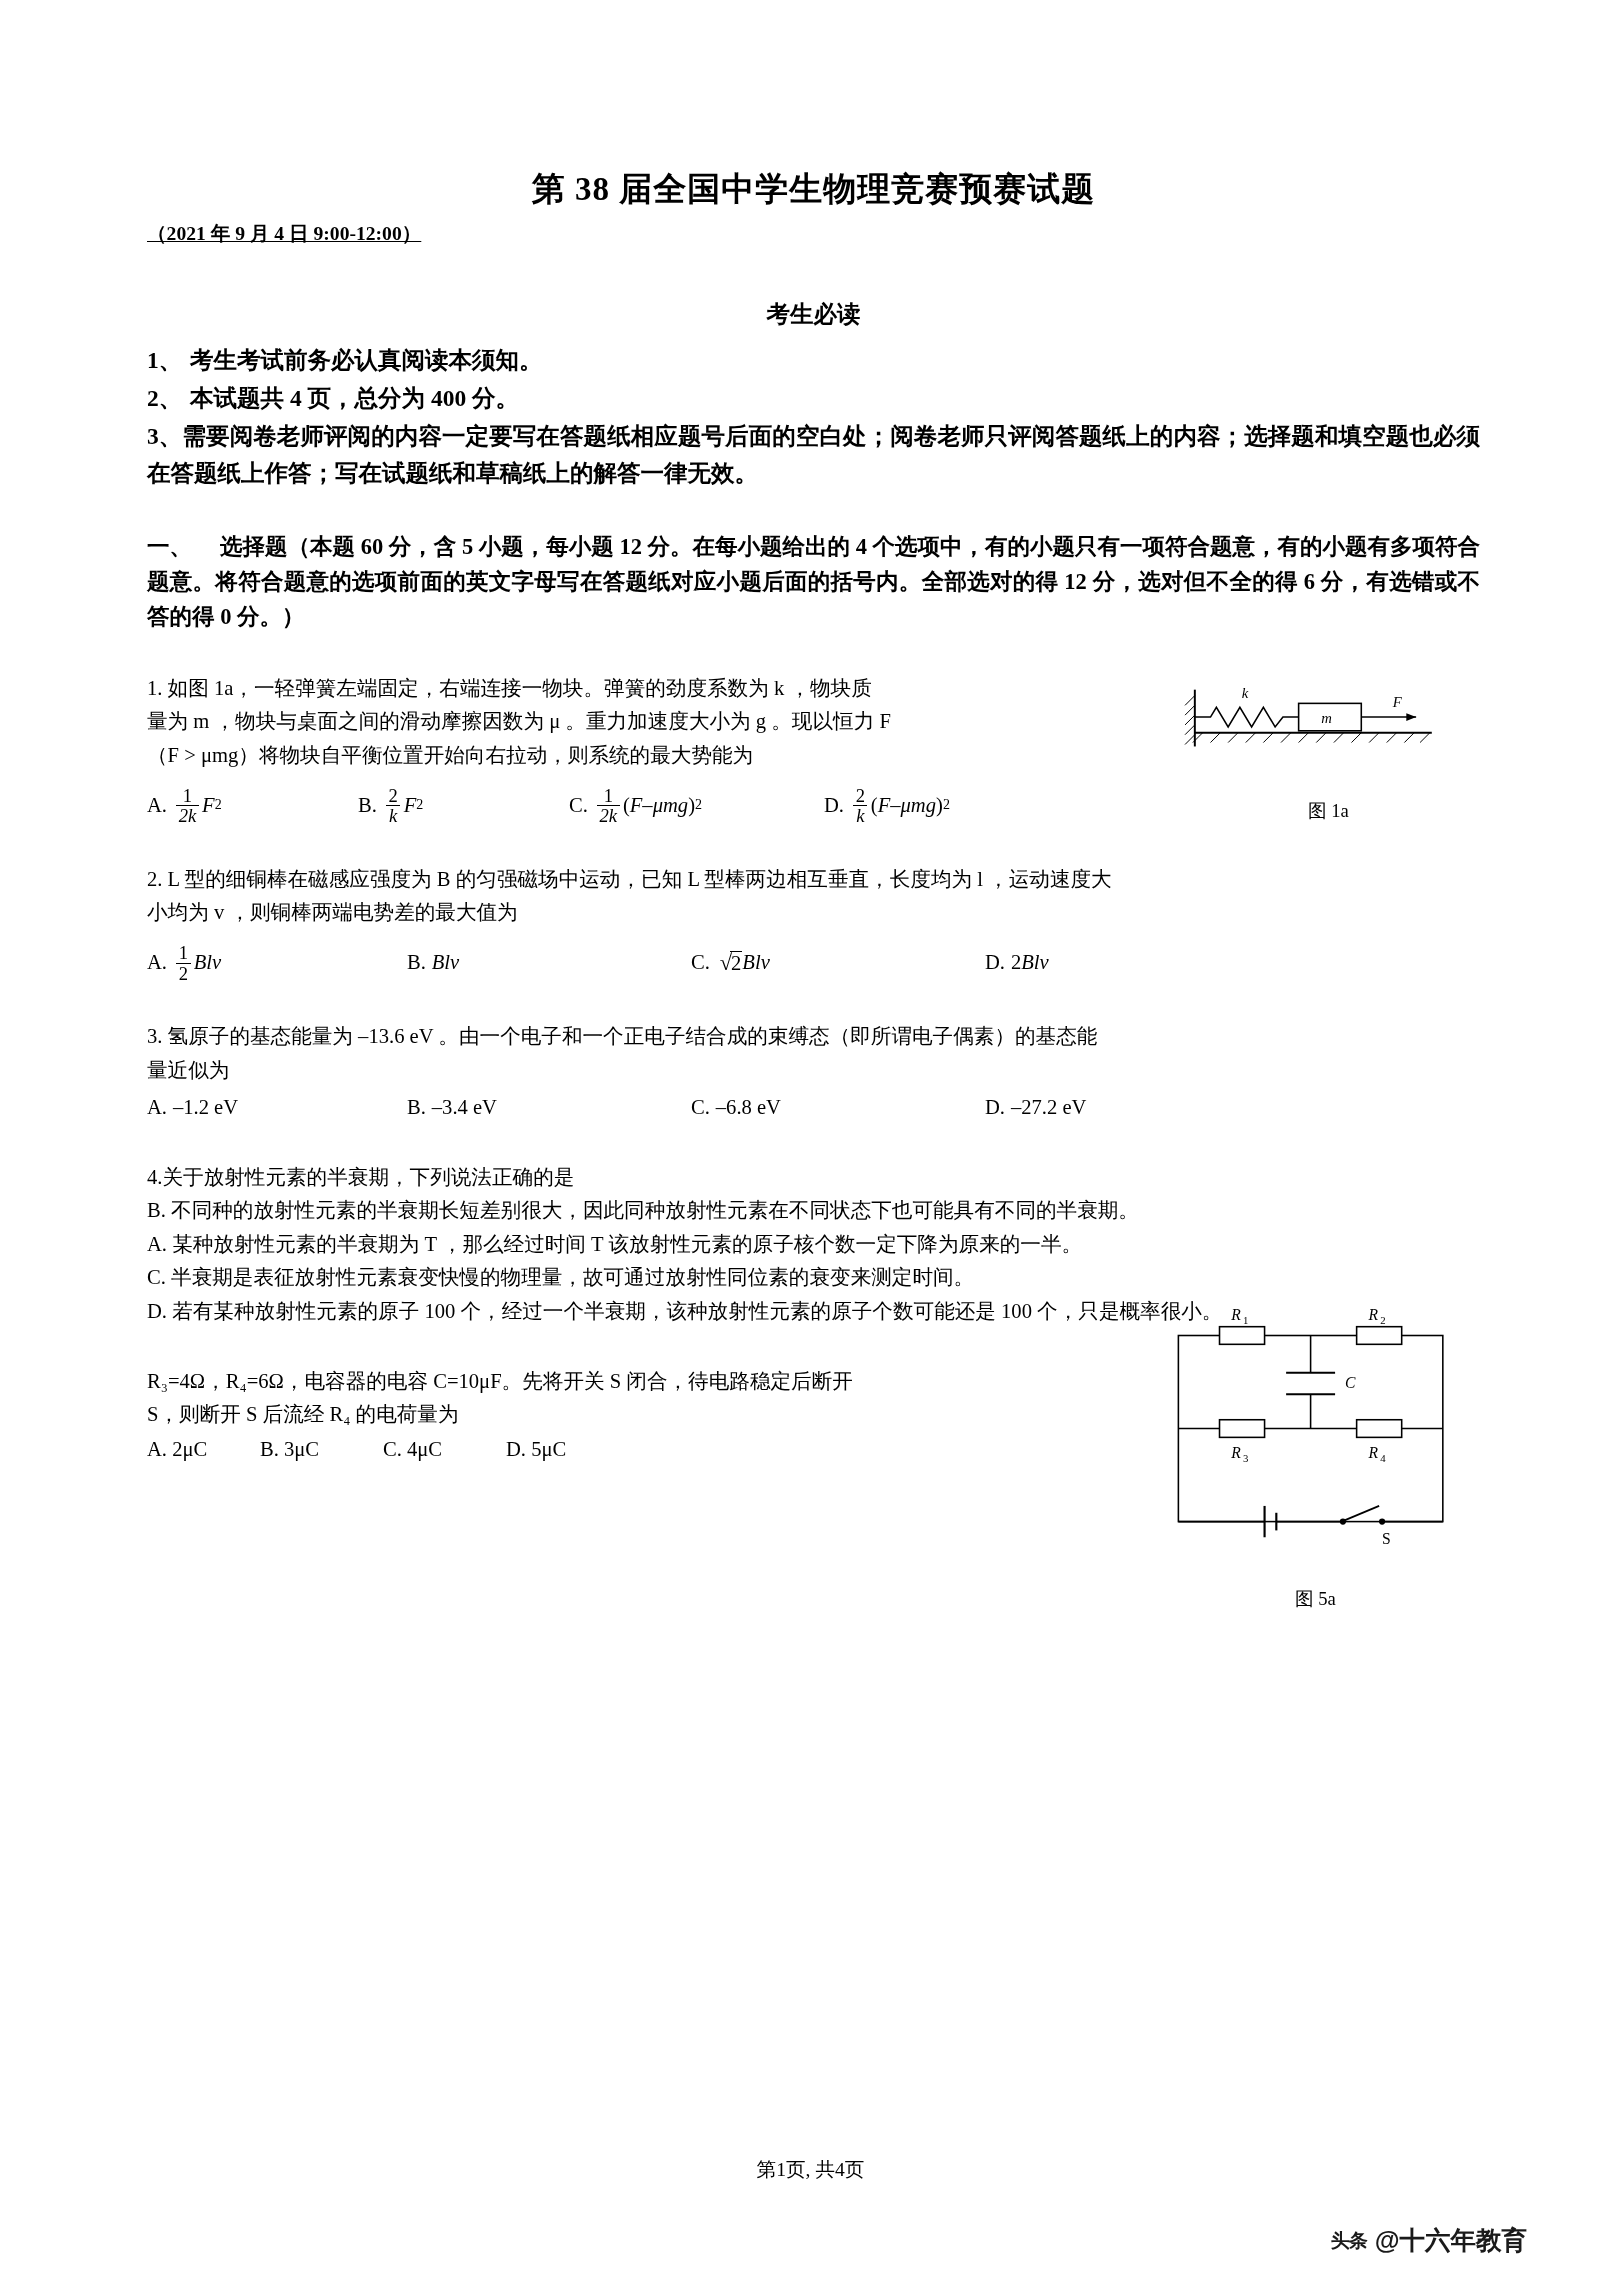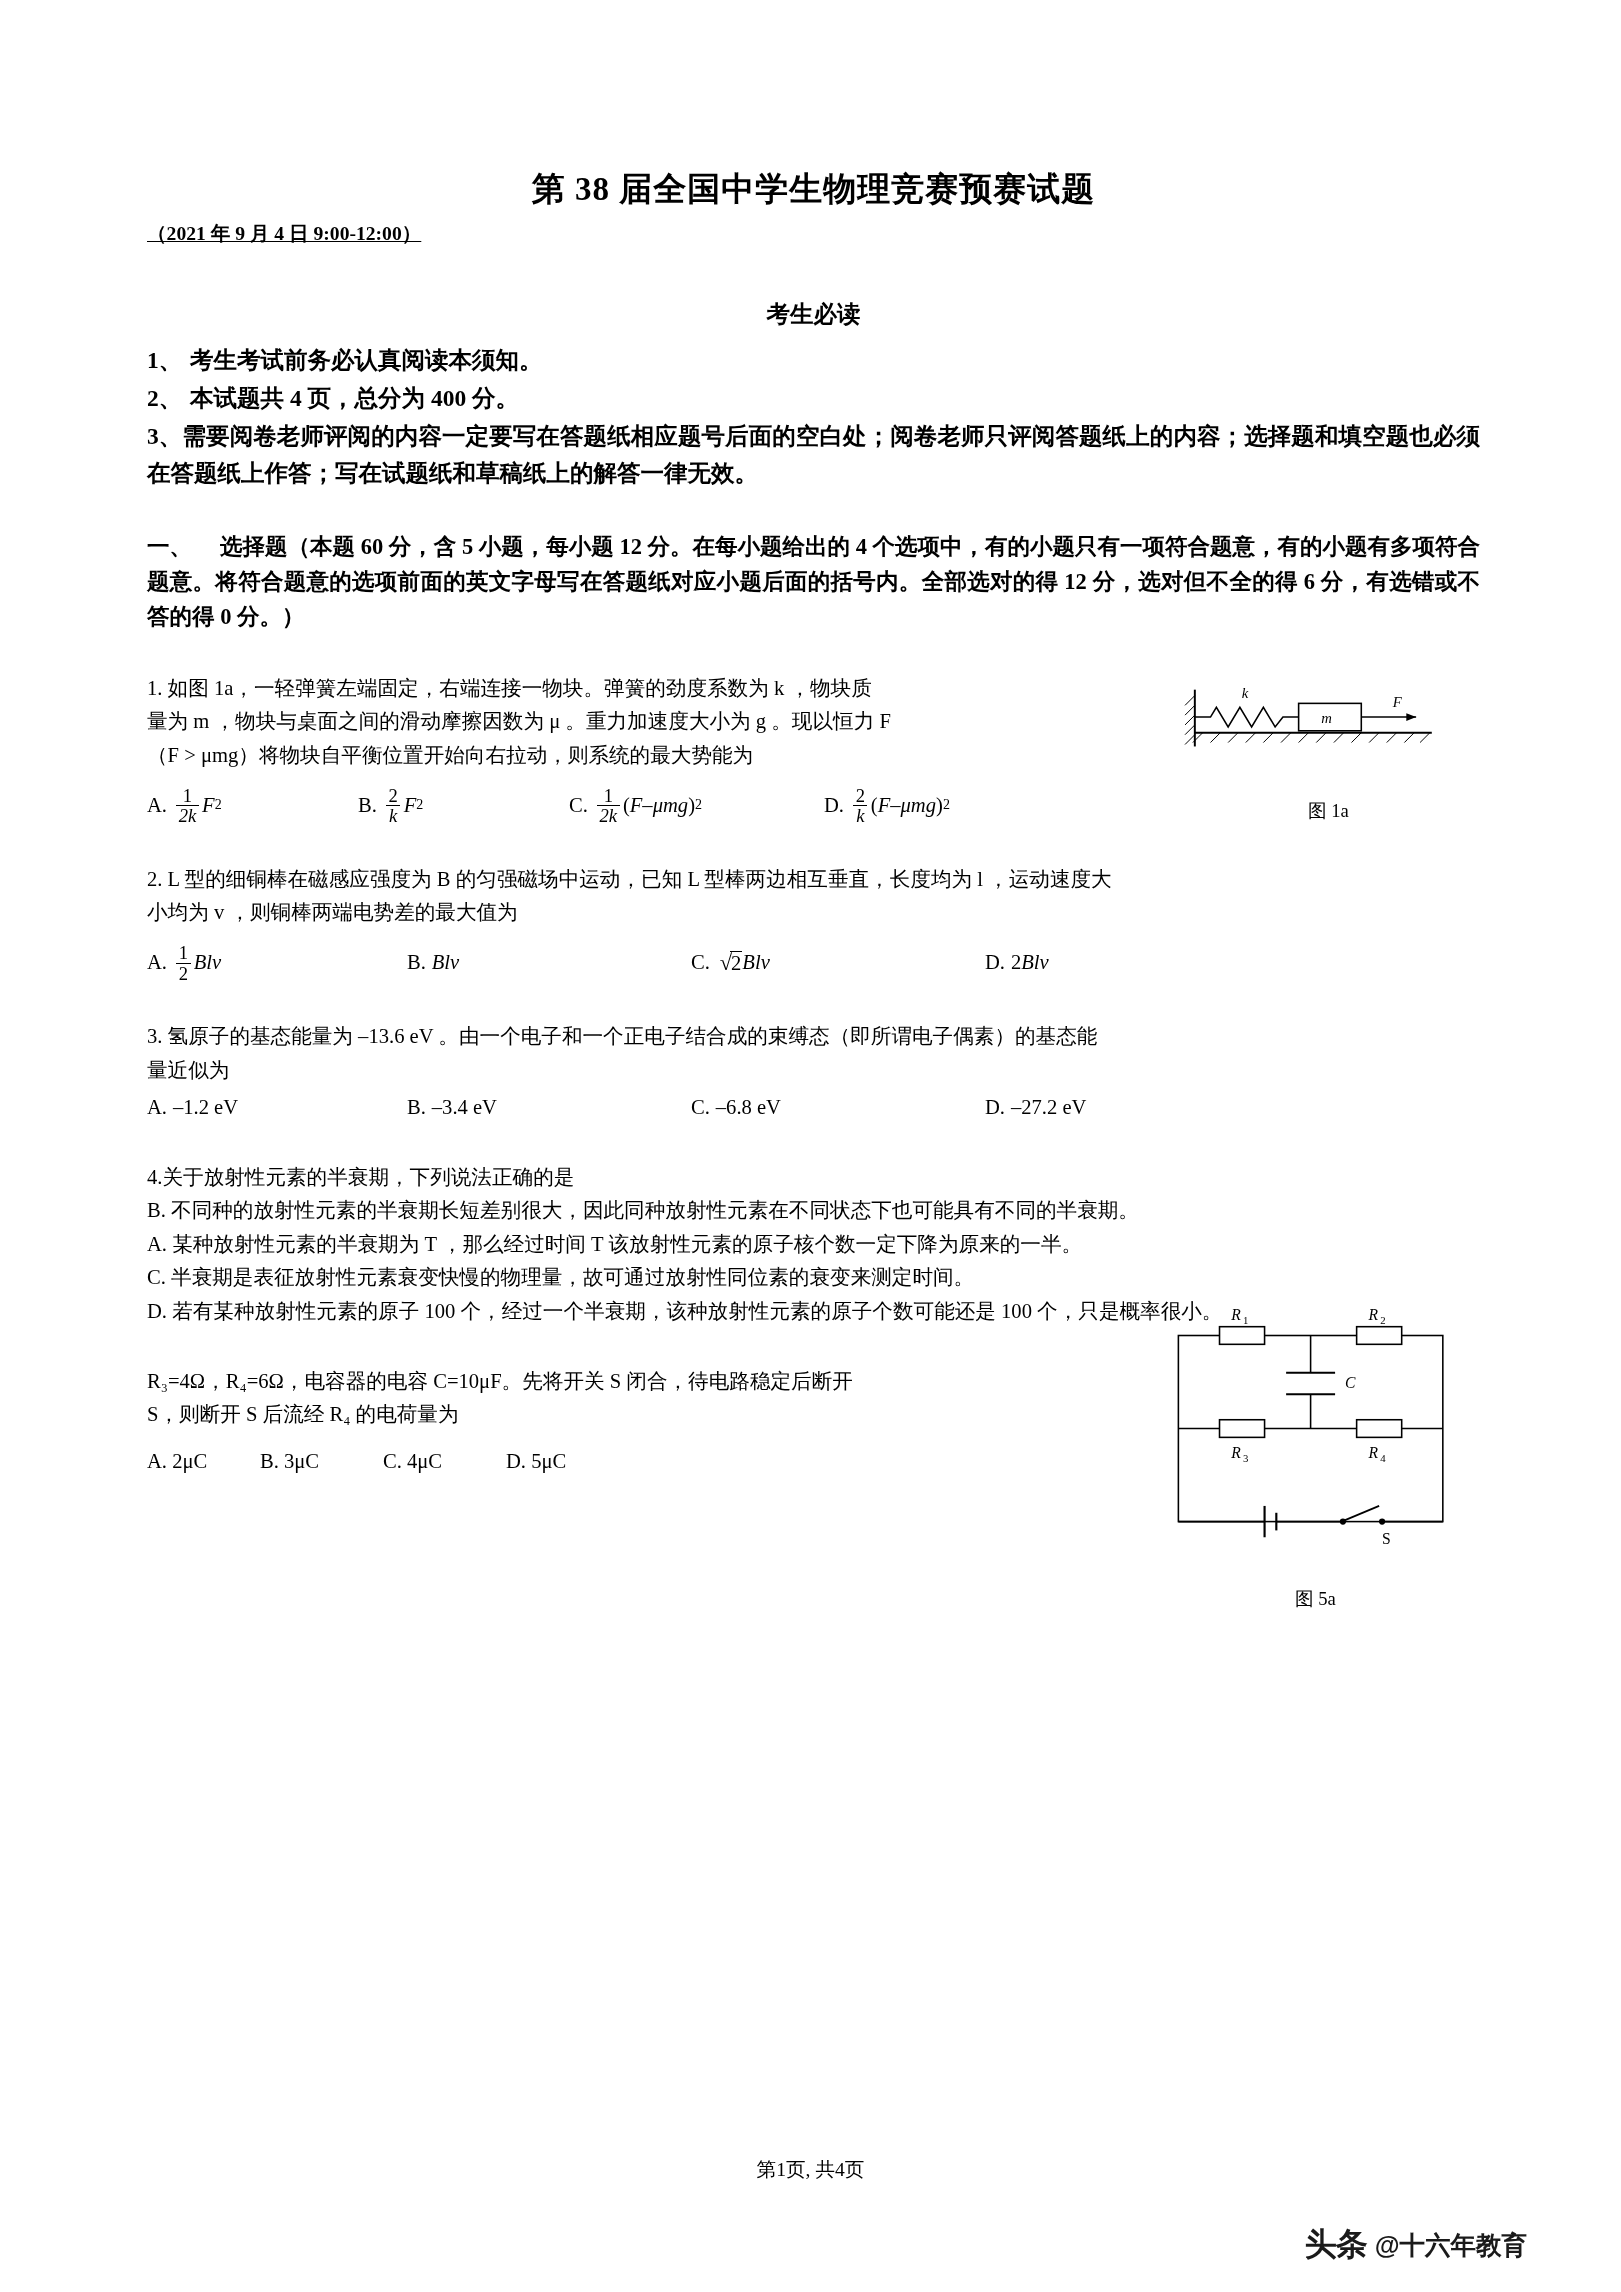--- a/index.html
+++ b/index.html
@@ -155,21 +155,21 @@
     right: 94px;
     top: 2223px;
     display: flex;
     align-items: center;
     font-size: 25.5px;
     font-weight: bold;
     color: #1a1a1a;
     font-family: "Liberation Sans", sans-serif;
   }
   .wm-logo {
-    font-size: 32px;
+    font-size: 19px;
     font-weight: bold;
     margin-right: 7.8px;
     letter-spacing: -1px;
     text-align: right;
   }
 </style>
 </head>
 <body>
 
 <div class="page">
@@ -396,21 +396,21 @@
 
           <circle cx="198" cy="220" r="3.2" fill="#000"></circle>
           <line x1="199" y1="219" x2="235" y2="204" stroke="#000" stroke-width="1.8"></line>
           <circle cx="238" cy="220" r="3.2" fill="#000"></circle>
           <line x1="240" y1="220" x2="300" y2="220" stroke="#000" stroke-width="1.6"></line>
           <text x="238" y="243" font-size="16" font-family="Liberation Serif, serif">S</text>
         </svg>
         <div class="fig-cap">图 5a</div>
       </div>
 
-      <div class="opts" style="margin-top:13px">
+      <div class="opts" style="margin-top:1px">
         <div class="opt" style="width:113px">A. 2μC</div>
         <div class="opt" style="width:123px">B. 3μC</div>
         <div class="opt" style="width:123px">C. 4μC</div>
         <div class="opt">D. 5μC</div>
       </div>
     </div>
 
   </div>
 
   <div class="footer">第1页, 共4页</div>

